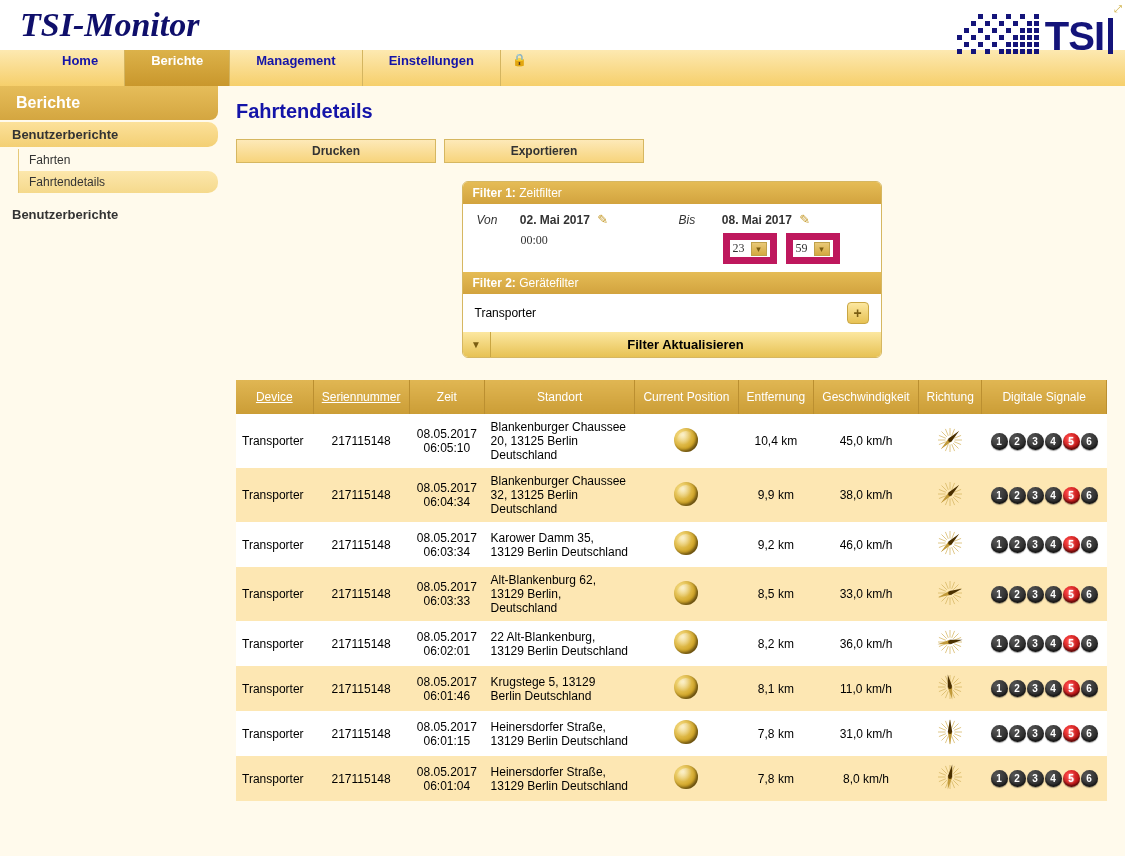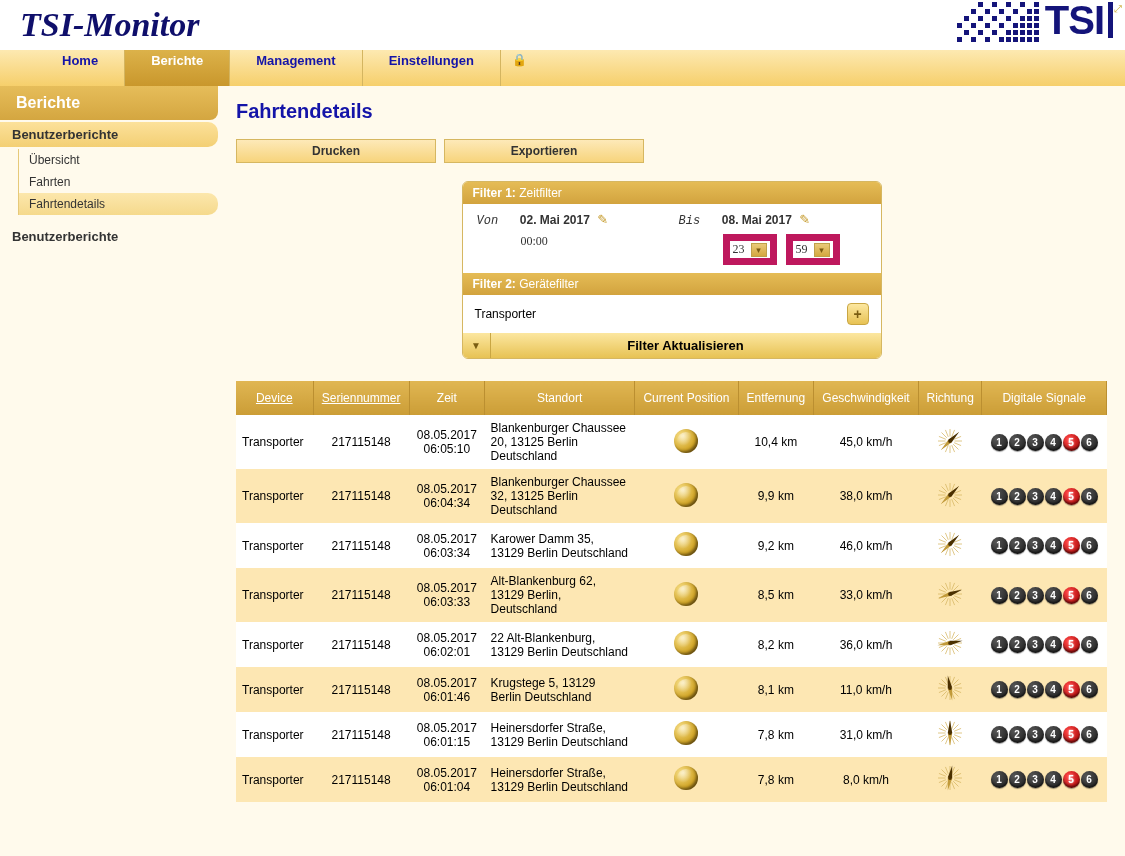--- a/index.html
+++ b/index.html
@@ -1,21 +1,21 @@
 <!DOCTYPE html>
 <html><head>
 <meta charset="utf-8">
 <style>
   * { box-sizing: border-box; margin: 0; padding: 0; }
   body { font-family: Arial, sans-serif; font-size: 12px; background: #fffaec; width: 1125px; }
   
   
   .header { height: 50px; background: #fff; position: relative; }
   .logo-text { font-family: "Georgia", serif; font-size: 34px; font-weight: bold; color: #0f0f6b; padding: 6px 20px; font-style: italic; }
-  .logo-right { position: absolute; right: 12px; top: 2px; height: 46px; display: flex; align-items: flex-start; gap: 2px; }
+  .logo-right { position: absolute; right: 12px; top: 8px; height: 46px; display: flex; align-items: flex-end; gap: 2px; }
   .tsi-dots { display: grid; grid-template-columns: repeat(12, 5px); grid-auto-rows: 5px; gap: 2px; }
   .tsi-dot { width: 5px; height: 5px; background: #14147a; }
   .tsi-dot.e { background: transparent; }
   .tsi-label { font-size: 40px; font-weight: 900; color: #14147a; font-family: Arial, sans-serif; letter-spacing: -1px; margin-left: 4px; border-right: 5px solid #14147a; padding-right: 4px; line-height: 0.9; }
   .expand-icon { position:absolute; top:3px; right:3px; font-size:10px; color:#c9a62c; }
   
   
   .nav { height: 36px; background: linear-gradient(#fde9b1,#f6cf6b); display: flex; align-items: stretch; padding-left: 36px; }
   .nav-item { padding: 3px 26px; font-size: 13px; font-weight: bold; color: #1414a8; cursor: pointer; border-right: 1px solid #d4b560; text-align:center; }
   .nav-item.active { background: linear-gradient(#dcb24a,#c9972c); color: #fff; }
@@ -36,21 +36,21 @@
   .btn-row { display: flex; gap: 8px; margin-bottom: 18px; }
   .action-btn { background: linear-gradient(#fde9b8,#f7d47c); border: 1px solid #d6b761; border-radius: 0; padding: 4px 0; width: 200px; text-align: center; font-size: 12px; font-weight: bold; color: #333; cursor: pointer; }
   
   
   .filter-card { width: 420px; margin: 0 auto 22px auto; border: 1px solid #d6b761; border-radius: 6px; overflow: hidden; }
   .filter-head { background: linear-gradient(#e5bc56,#d2a33e); color: #fff; font-size: 12px; padding: 4px 10px; }
   .filter-head b { font-weight: bold; }
   .filter-body { background: #fff; padding: 8px 14px; font-size: 12px; color: #333; }
   .filter-row { display: flex; align-items: flex-start; gap: 14px; }
   .filter-col { flex:1; }
-  .filter-label { font-style: italic; font-size: 12px; display:inline-block; width: 40px; font-family: Liberation Mono, monospace; }
+  .filter-label { font-style: italic; font-size: 12px; display:inline-block; width: 40px; }
   .filter-date { font-weight: bold; display:inline-block; }
   .pencil { color: #c59a2b; margin-left: 4px; font-size: 13px; }
   .time-row { margin-top: 6px; padding-left: 44px; font-family: Liberation Serif, serif; }
   .sel { display:inline-flex; align-items:center; border:7px solid #be185d; padding:1px 3px; font-size:12px; gap:6px; margin-right:6px;}
   .chev { width:16px; height:14px; background: linear-gradient(#e9c978,#d4a840); display:inline-flex; align-items:center; justify-content:center; color:#7a5b10; font-size:9px; border:1px solid #bfa04a;}
   .filter-device { background:#fff; padding:8px 12px; font-size:12px; display:flex; justify-content:space-between; align-items:center; }
   .plus-btn { width:22px; height:22px; background: linear-gradient(#fce7a0,#e7c254); border:1px solid #c9a643; border-radius:4px; display:flex; align-items:center; justify-content:center; color:#7a5d12; font-weight:bold; font-size:14px; }
   .filter-update { display:flex; }
   .expand-bar { width:28px; background: linear-gradient(#fce7a0,#e7c254); border-right:1px solid #c9a643; display:flex; align-items:center; justify-content:center; color:#7a5d12; font-size:10px; }
   .update-btn { flex:1; background: linear-gradient(#fce7a0,#e7c254); text-align:center; padding:5px; font-size:13px; font-weight:bold; }
@@ -165,21 +165,20 @@
   <div class="nav-item">Einstellungen</div>
   <div class="nav-lock">🔒</div>
 </div>
 
 <div class="content">
 
   <div class="sidebar">
     <div class="sidebar-title">Berichte</div>
     <div class="sidebar-group">Benutzerberichte</div>
     <div class="sidebar-list">
-      <div class="sidebar-item">Übersicht</div>
       <div class="sidebar-item">Fahrten</div>
       <div class="sidebar-item selected">Fahrtendetails</div>
     </div>
     <div class="sidebar-group" style="background:none;font-weight:bold;padding:10px 12px;">Benutzerberichte</div>
   </div>
 
   <div class="main">
     <div class="page-title">Fahrtendetails</div>
 
     <div class="btn-row">

